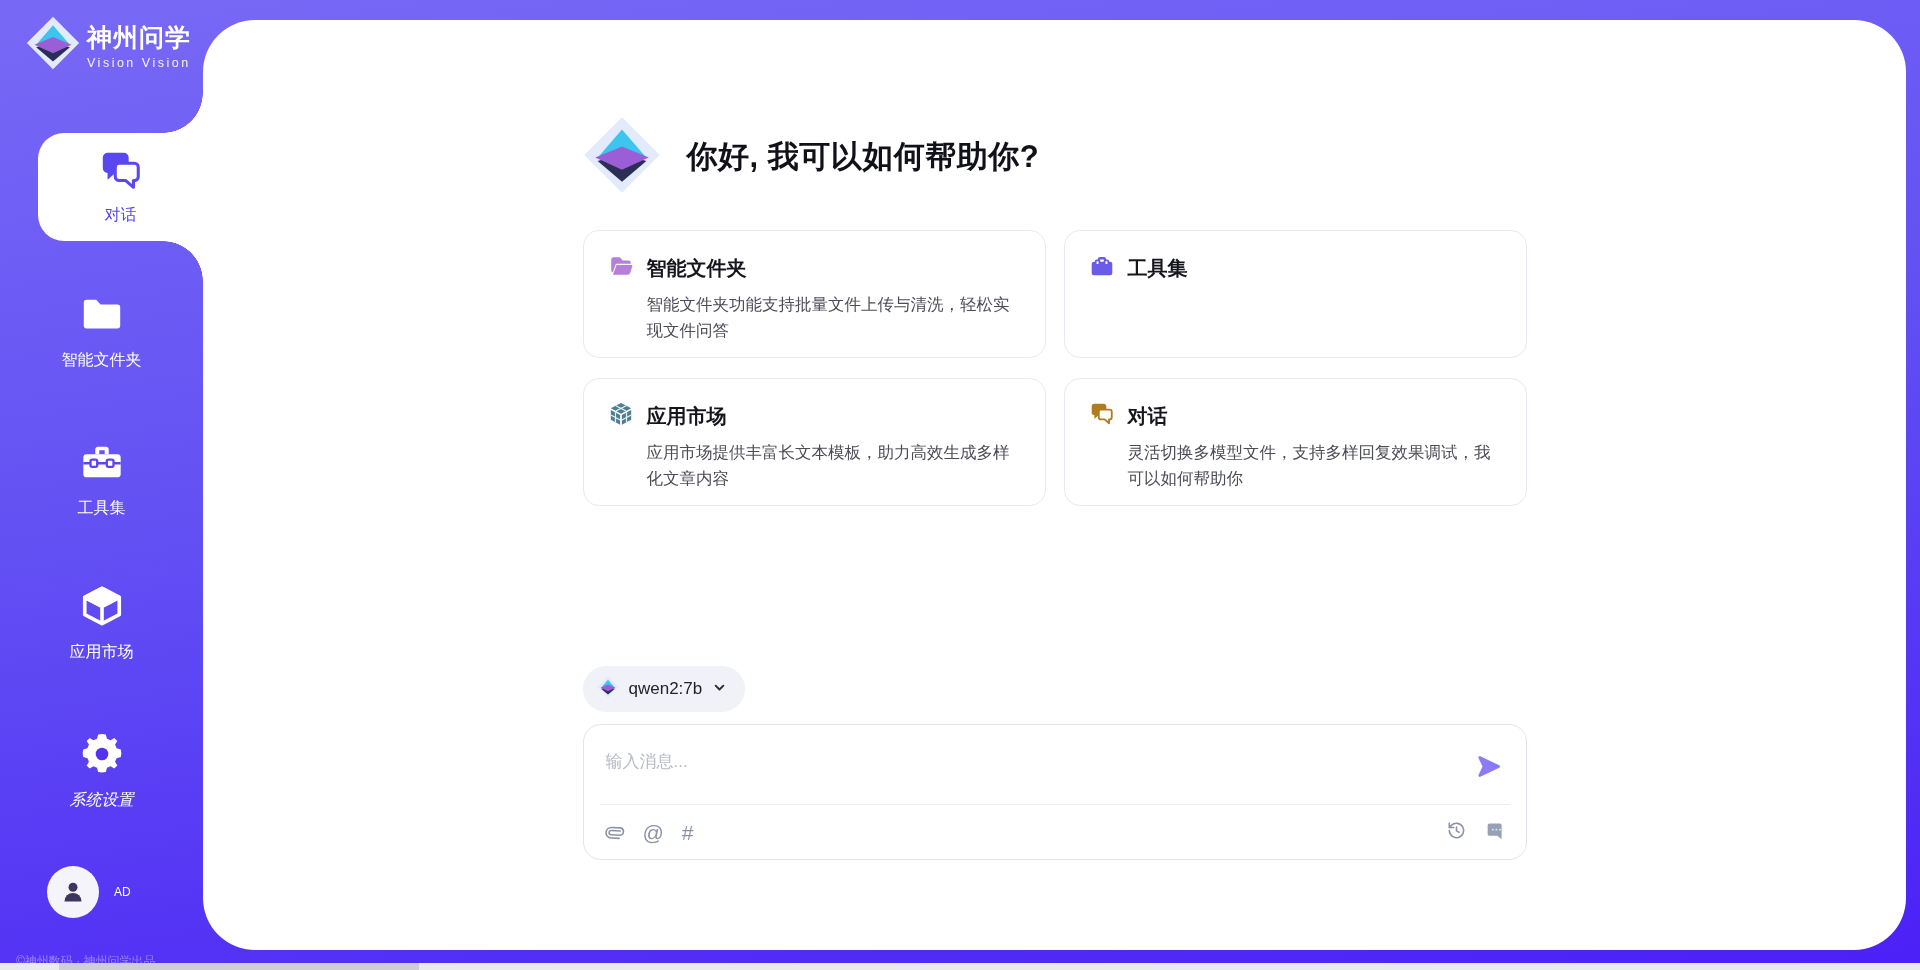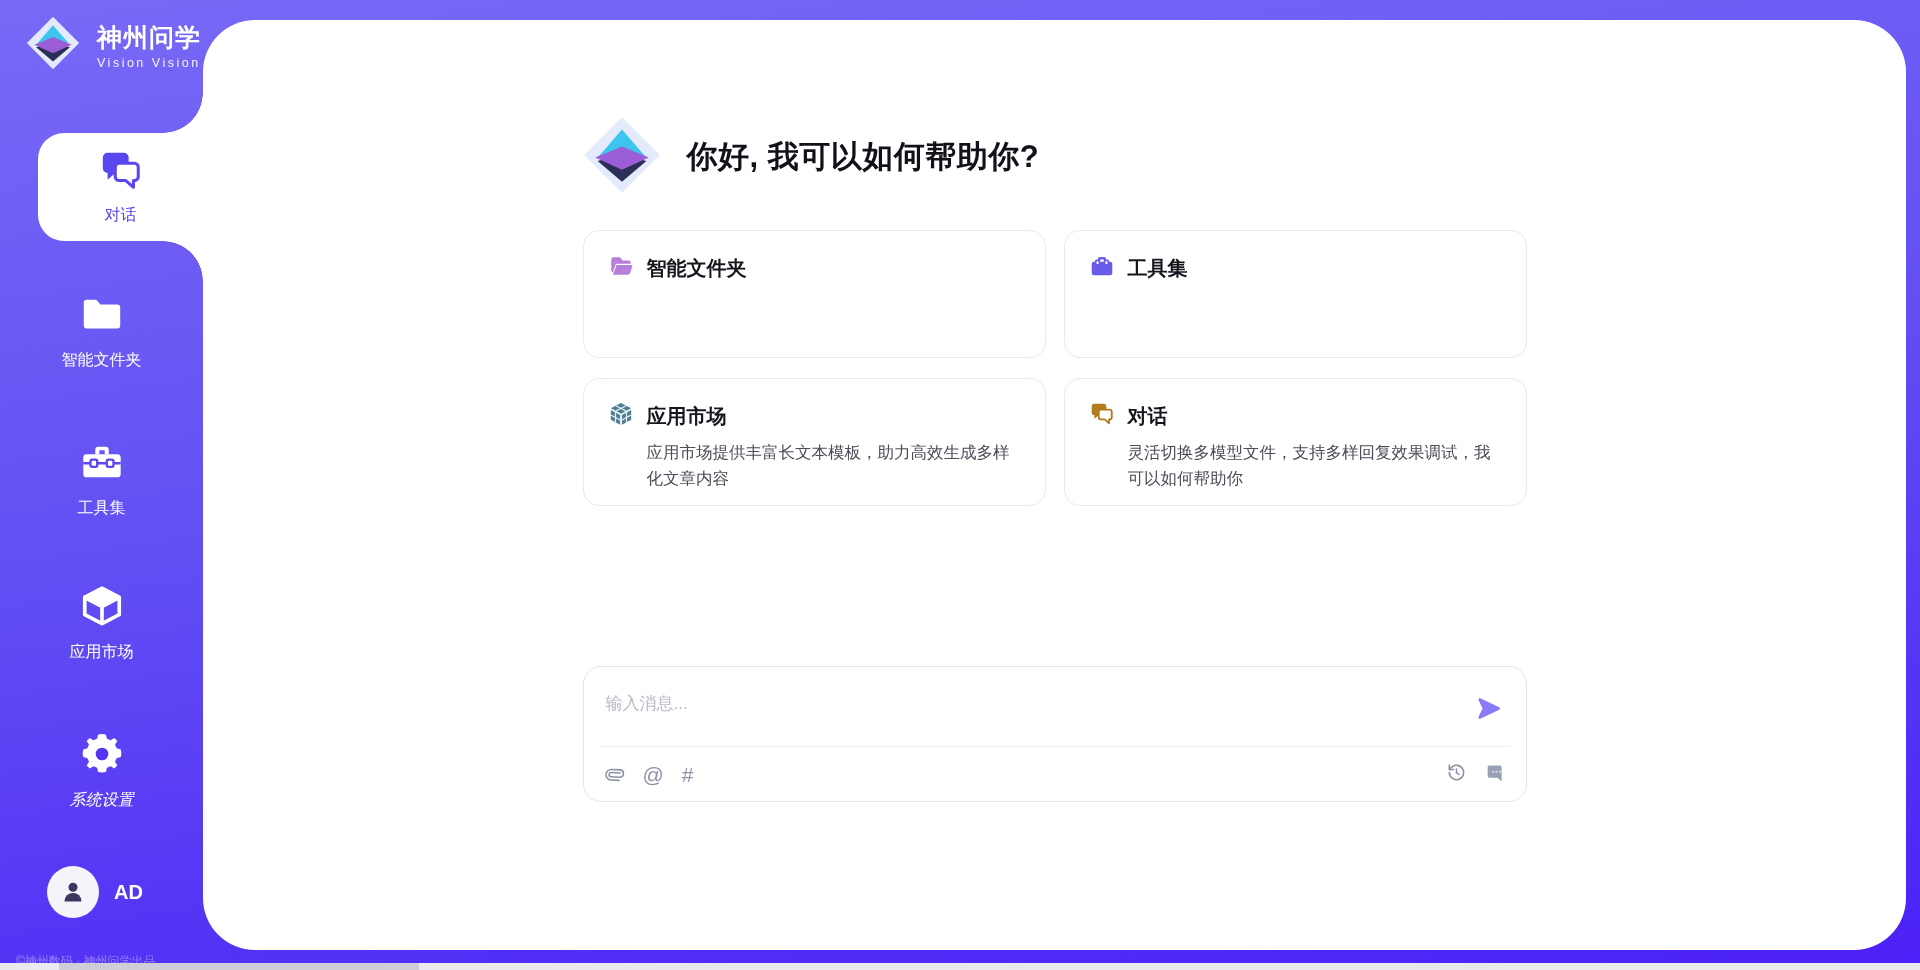--- a/index.html
+++ b/index.html
@@ -44,21 +44,21 @@
   .composer-divider { border-top:1px solid #eceef2; margin:0 16px; }
   .composer-bottom { height:54px; display:flex; align-items:center;
     justify-content:space-between; padding:0 20px; }
   .cb-left, .cb-right { display:flex; align-items:center; gap:18px; }
   .icon-btn { background:none; border:none; cursor:pointer; display:flex;
     align-items:center; color:#8d93a6; font-size:21px; line-height:1; padding:0; }
 
   
   .sidebar { position:absolute; left:0; top:0; bottom:0; width:203px; }
 
-  .brand { position:absolute; top:16px; left:26px; display:flex; align-items:center; gap:17px; }
+  .brand { position:absolute; top:16px; left:26px; display:flex; align-items:center; gap:7px; }
   .brand-text .brand-name { color:#fff; font-size:25px; font-weight:700; letter-spacing:1px; }
   .brand-text .brand-sub { color:rgba(255,255,255,.92); font-size:12.5px; letter-spacing:2.5px; margin-top:2px; }
 
   .nav-item { position:absolute; left:0; width:203px; display:flex;
     flex-direction:column; align-items:center; gap:9px; cursor:pointer; }
   .nav-item .nav-label { color:#ffffff; font-size:16px; }
 
   .nav-active { position:absolute; left:38px; top:133px; width:165px; height:108px;
     background:#fff; border-radius:26px 0 0 26px; display:flex; flex-direction:column;
     align-items:center; justify-content:center; gap:7px; cursor:pointer; }
@@ -72,21 +72,21 @@
 
   .item-folder  { top:291px; }
   .item-toolset { top:439px; }
   .item-market  { top:583px; }
   .item-settings{ top:731px;font-style:italic; }
 
   .user-row { position:absolute; top:866px; left:0; width:203px; display:flex;
     align-items:center; gap:15px; padding-left:47px; cursor:pointer; }
   .avatar { width:52px; height:52px; border-radius:50%; background:#f6f4fb;
     display:flex; align-items:center; justify-content:center; }
-  .user-name { color:#fff; font-size:20px;font-weight:bold; }
+  .user-name { color:#fff; font-size:12px; }
 
   .side-footer { position:absolute; top:925px; left:16px; width:190px;
     color:rgba(255,255,255,.38); font-size:12px;margin-top:28px; }
 
   
   .bottom-strip { position:absolute; left:0; right:0; bottom:0; height:7px;
     background:#e9eaf0; }
   .bottom-strip .thumb { position:absolute; left:59px; top:0; bottom:0;
     width:360px; background:#cdced8; }
 
@@ -123,20 +123,21 @@
         <div class="card">
           <div class="card-head">
             <span>
               <svg width="26" height="26" viewBox="0 0 24 24" fill="#b77fd8">
                 <path d="M3 6a2 2 0 0 1 2-2h6l2.5 3H19a2 2 0 0 1 2 2v1H7.3L4.4 18H5a2 2 0 0 1-2-2z"></path>
                 <path d="M7.9 11h13.6a1 1 0 0 1 .95 1.31l-1.9 5.9A2.5 2.5 0 0 1 18.2 20H4.6z"></path>
               </svg>
             </span>
             <span class="title">智能文件夹</span>
           </div>
+          <div class="desc">智能文件夹功能支持批量文件上传与清洗，轻松实现文件问答</div>
         </div>
 
         <div class="card">
           <div class="card-head">
             <span>
               <svg width="26" height="26" viewBox="0 0 24 24" fill="#6a5be8">
                 <path d="M8.2 8V5.6a2 2 0 0 1 2-2h3.6a2 2 0 0 1 2 2V8h-2.1V5.9h-3.4V8z"></path>
                 <rect x="2.5" y="8" width="19" height="12.5" rx="2"></rect>
                 <rect x="6.2" y="6.7" width="3.4" height="4.3" rx="1" fill="#fff" stroke="#6a5be8" stroke-width="1.6"></rect>
                 <rect x="14.4" y="6.7" width="3.4" height="4.3" rx="1" fill="#fff" stroke="#6a5be8" stroke-width="1.6"></rect>
@@ -176,20 +177,35 @@
               </svg>
             </span>
             <span class="title">对话</span>
           </div>
           <div class="desc">灵活切换多模型文件，支持多样回复效果调试，我可以如何帮助你</div>
         </div>
       </div>
 
       <div class="below-gap"></div>
 
+      <div>
+        <div class="model-pill">
+          <span>
+            <svg width="22" height="22">
+                <use href="#diamond"></use>
+              </svg>
+          </span>
+          <span class="model-name">qwen2:7b</span>
+          <span>
+            <svg width="15" height="15" viewBox="0 0 14 14" fill="none" stroke="#2c2c36" stroke-width="1.8" stroke-linecap="round" stroke-linejoin="round">
+              <path d="M3.4 5.3 7 8.9 10.6 5.3"></path>
+            </svg>
+          </span>
+        </div>
+      </div>
 
       <div class="composer">
         <div class="composer-top">
           <textarea placeholder="输入消息..." style=""></textarea>
           <button class="send-btn">
             <span>
               <svg width="27" height="27" viewBox="0 0 24 24">
                 <path fill="#8a7bf8" stroke="#8a7bf8" stroke-width="2.4" stroke-linejoin="round" d="M4.2 4 21 12 4.2 20 8 12Z"></path>
               </svg>
             </span>

